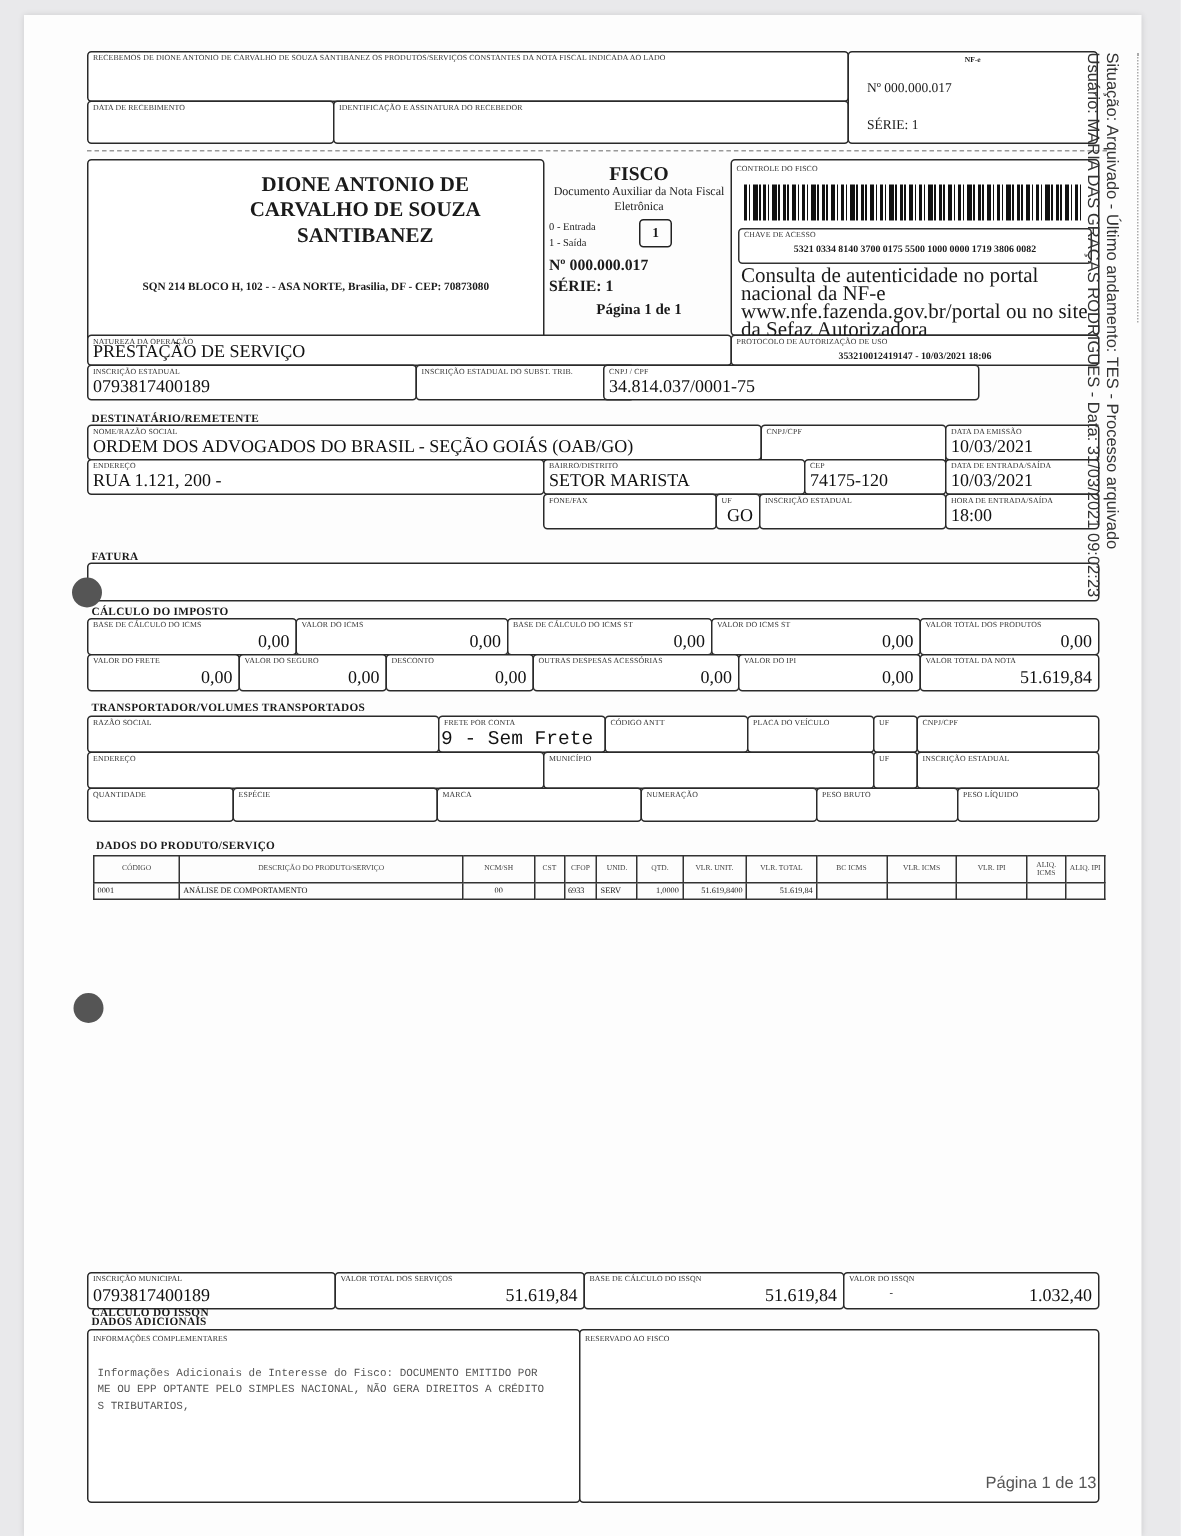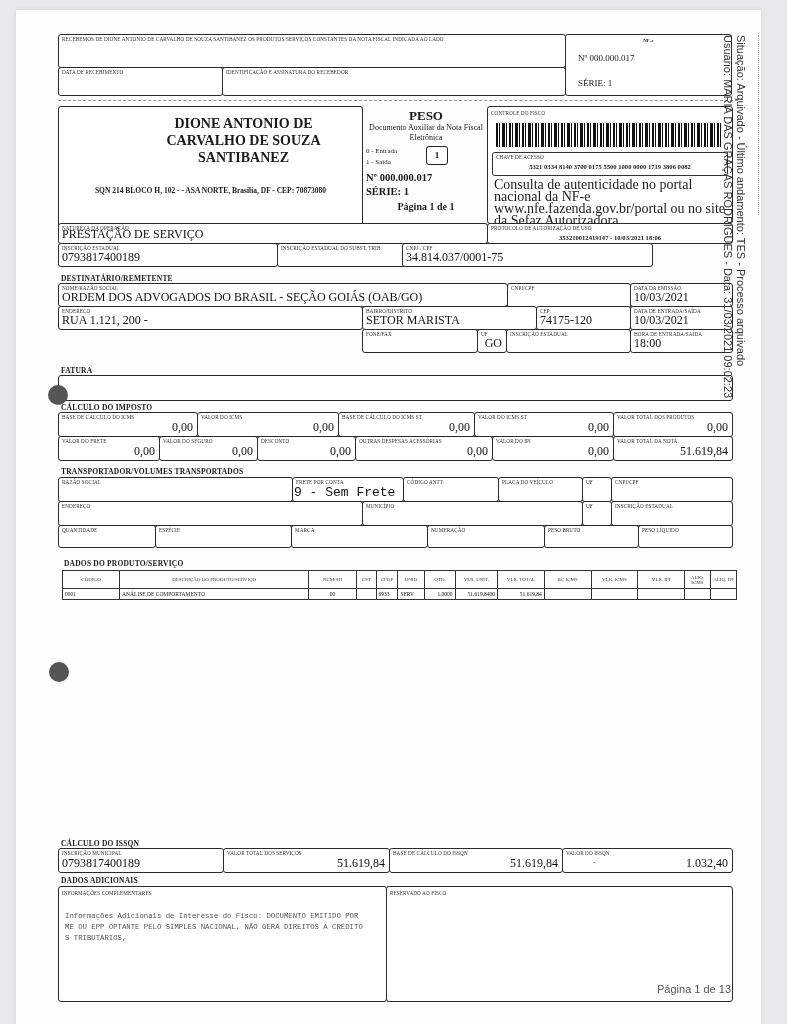--- a/index.html
+++ b/index.html
@@ -42,21 +42,21 @@
     <div class="abs" style="left:12px;top:43px;font-size:9px;">SÉRIE: 1</div>
   </div>
   <div class="abs" style="left:42px;top:90px;width:680px;border-top:1px dashed #999;"></div>
 
   <div class="box" style="left:42px;top:96px;width:305px;height:122px;">
     <div class="abs" style="left:80px;right:14px;top:8px;text-align:center;font-size:14px;font-weight:bold;line-height:17px;">DIONE ANTONIO DE CARVALHO DE SOUZA SANTIBANEZ</div>
     <div class="abs" style="left:6px;right:6px;top:78px;text-align:center;font-size:7.5px;font-weight:bold;line-height:11px;">SQN 214 BLOCO H, 102 -  - ASA NORTE, Brasilia, DF - CEP: 70873080</div>
   </div>
 
   <div class="abs" style="left:348px;top:96px;width:124px;height:122px;">
-    <div class="abs" style="left:0;right:0;top:2px;text-align:center;font-size:13px;font-weight:bold;">PESO</div>
+    <div class="abs" style="left:0;right:0;top:2px;text-align:center;font-size:13px;font-weight:bold;">FISCO</div>
     <div class="abs" style="left:0;right:0;top:17px;text-align:center;font-size:8px;line-height:10px;">Documento Auxiliar da Nota Fiscal Eletrônica</div>
     <div class="abs" style="left:2px;top:41px;font-size:7px;">0 - Entrada</div>
     <div class="abs" style="left:2px;top:52px;font-size:7px;">1 - Saída</div>
     <div class="abs" style="left:62px;top:40px;width:22px;height:19px;border:1.4px solid #222;border-radius:3px;text-align:center;font-size:9px;font-weight:bold;line-height:16px;">1</div>
     <div class="abs" style="left:2px;top:66px;font-size:10.5px;font-weight:bold;">Nº 000.000.017</div>
     <div class="abs" style="left:2px;top:80px;font-size:10.5px;font-weight:bold;">SÉRIE: 1</div>
     <div class="abs" style="left:0;right:0;top:95px;text-align:center;font-size:10px;font-weight:bold;">Página 1 de 1</div>
   </div>
 
   <div class="box" style="left:471px;top:96px;width:246px;height:118px;">
@@ -276,21 +276,21 @@
         <td style="text-align:right">51.619,84</td>
         <td></td>
         <td></td>
         <td></td>
         <td></td>
         <td></td>
       </tr>
     </tbody>
   </table>
 
-  <div class="sec" style="left:45px;top:829px;">CÁLCULO DO ISSQN</div>
+  <div class="sec" style="left:45px;top:860px;">CÁLCULO DO ISSQN</div>
   <div class="box" style="left:42px;top:838px;width:166px;height:25px;">
     <div class="lbl">INSCRIÇÃO MUNICIPAL</div>
     <div class="val">0793817400189</div>
   </div>
   <div class="box" style="left:207px;top:838px;width:167px;height:25px;">
     <div class="lbl">VALOR TOTAL DOS SERVIÇOS</div>
     <div class="val r">51.619,84</div>
   </div>
   <div class="box" style="left:373px;top:838px;width:174px;height:25px;">
     <div class="lbl">BASE DE CÁLCULO DO ISSQN</div>

